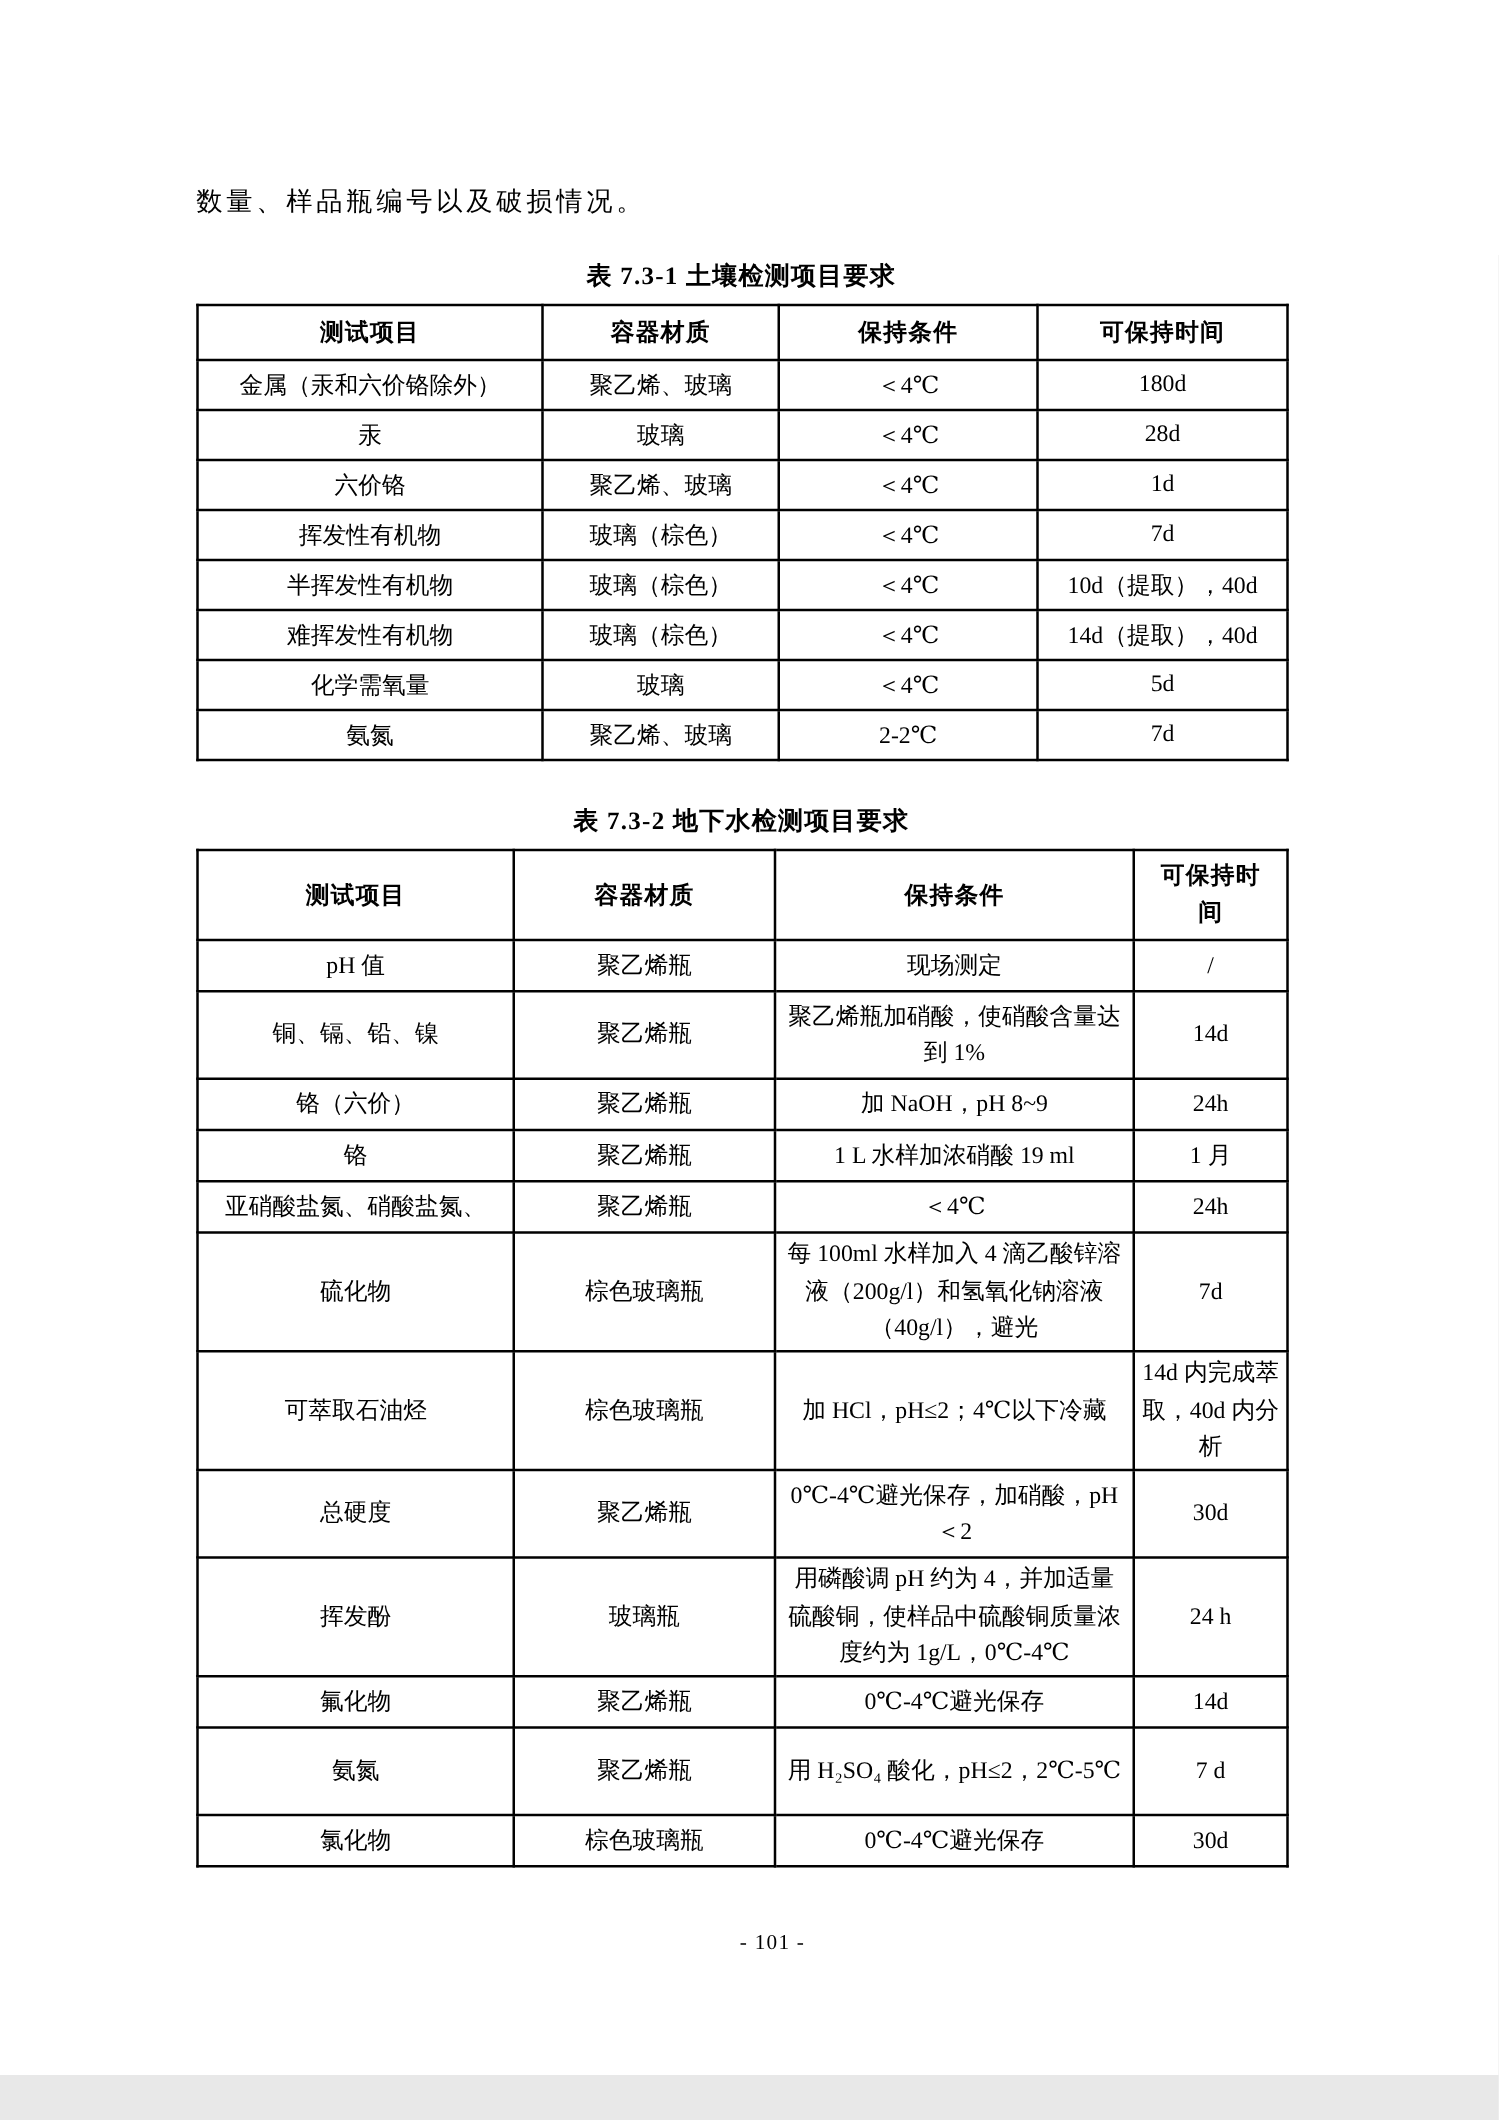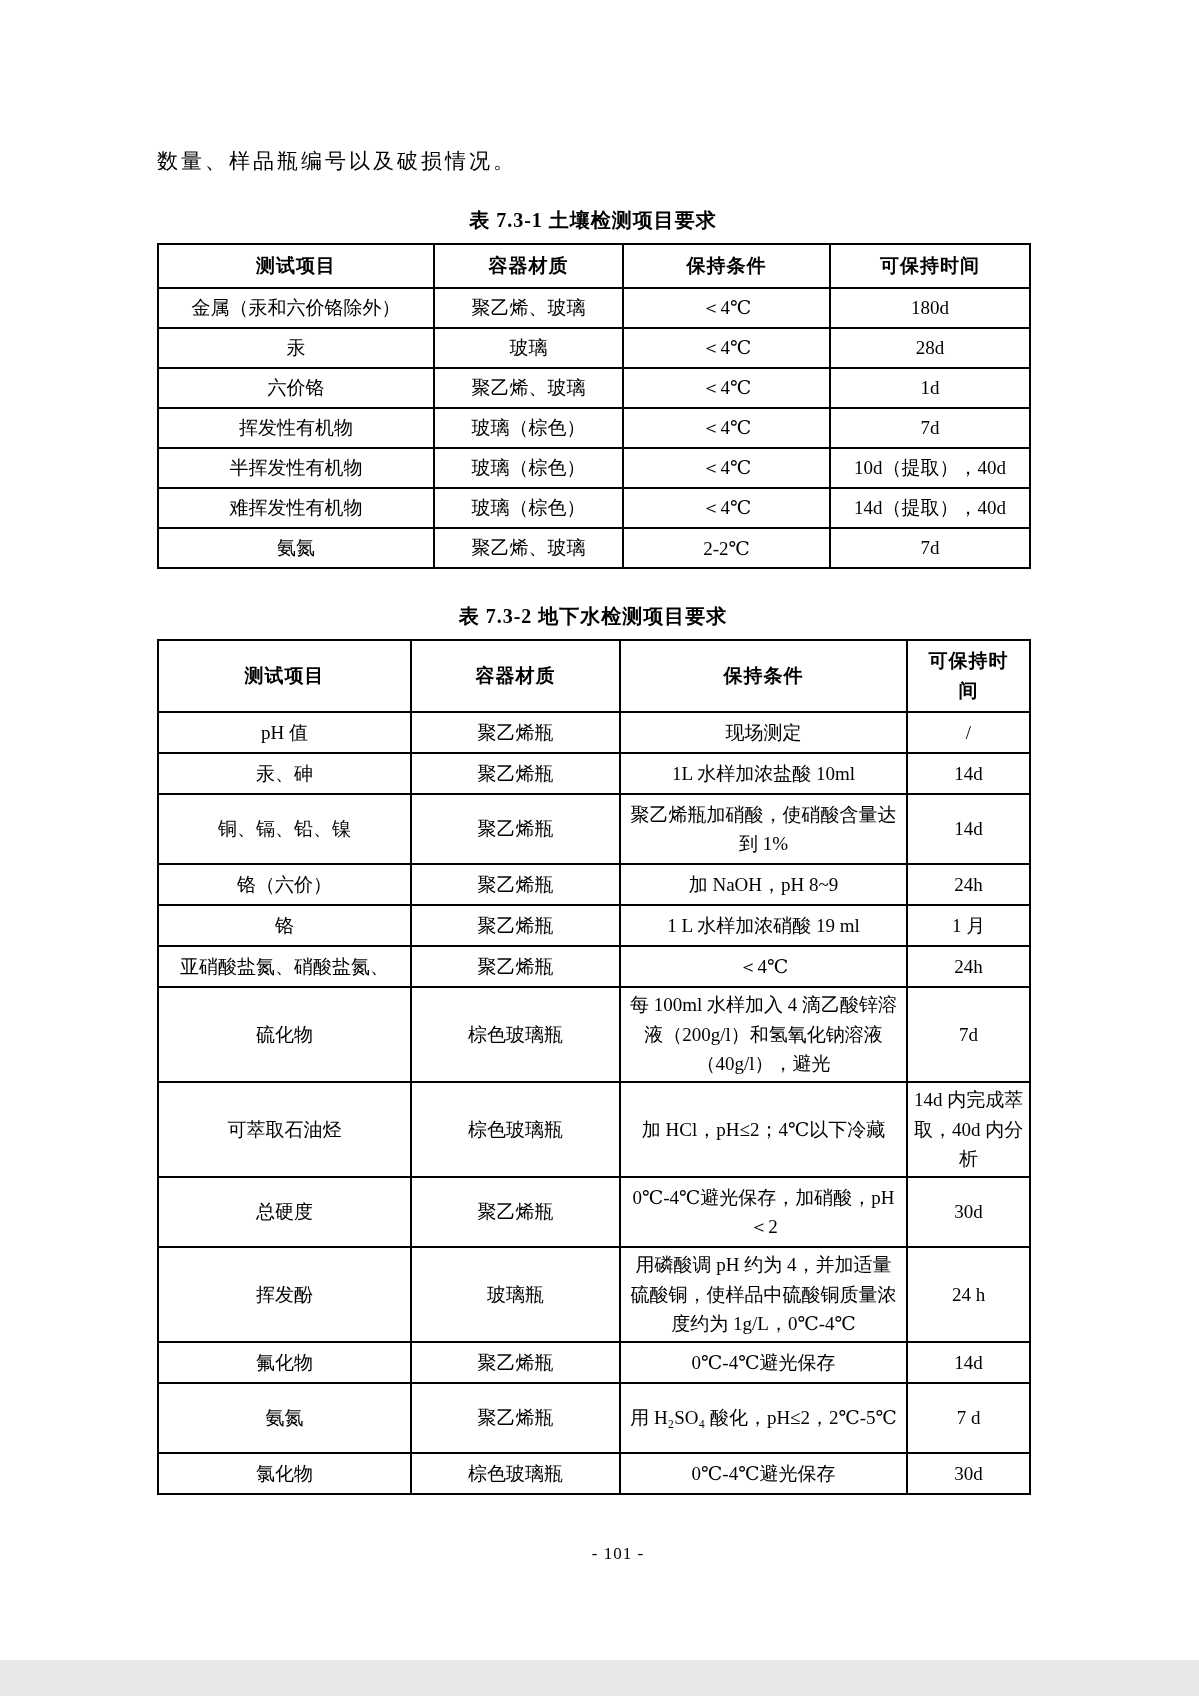--- a/index.html
+++ b/index.html
@@ -121,20 +121,26 @@
           <td>＜4℃</td>
           <td>10d（提取），40d</td>
         </tr>
         <tr>
           <td>难挥发性有机物</td>
           <td>玻璃（棕色）</td>
           <td>＜4℃</td>
           <td>14d（提取），40d</td>
         </tr>
         <tr>
+          <td>化学需氧量</td>
+          <td>玻璃</td>
+          <td>＜4℃</td>
+          <td>5d</td>
+        </tr>
+        <tr>
           <td>氨氮</td>
           <td>聚乙烯、玻璃</td>
           <td>2-2℃</td>
           <td>7d</td>
         </tr>
       </tbody>
     </table>
 
     <div class="tbl-title t2">表 7.3-2 地下水检测项目要求</div>
 
@@ -153,26 +159,20 @@
           <th class="wrap">可保持时间</th>
         </tr>
       </thead>
       <tbody>
         <tr class="s">
           <td>pH 值</td>
           <td>聚乙烯瓶</td>
           <td>现场测定</td>
           <td>/</td>
         </tr>
-        <tr class="s">
-          <td>汞、砷</td>
-          <td>聚乙烯瓶</td>
-          <td>1L 水样加浓盐酸 10ml</td>
-          <td>14d</td>
-        </tr>
         <tr class="d">
           <td>铜、镉、铅、镍</td>
           <td>聚乙烯瓶</td>
           <td>聚乙烯瓶加硝酸，使硝酸含量达到 1%</td>
           <td>14d</td>
         </tr>
         <tr class="s">
           <td>铬（六价）</td>
           <td>聚乙烯瓶</td>
           <td>加 NaOH，pH 8~9</td>

